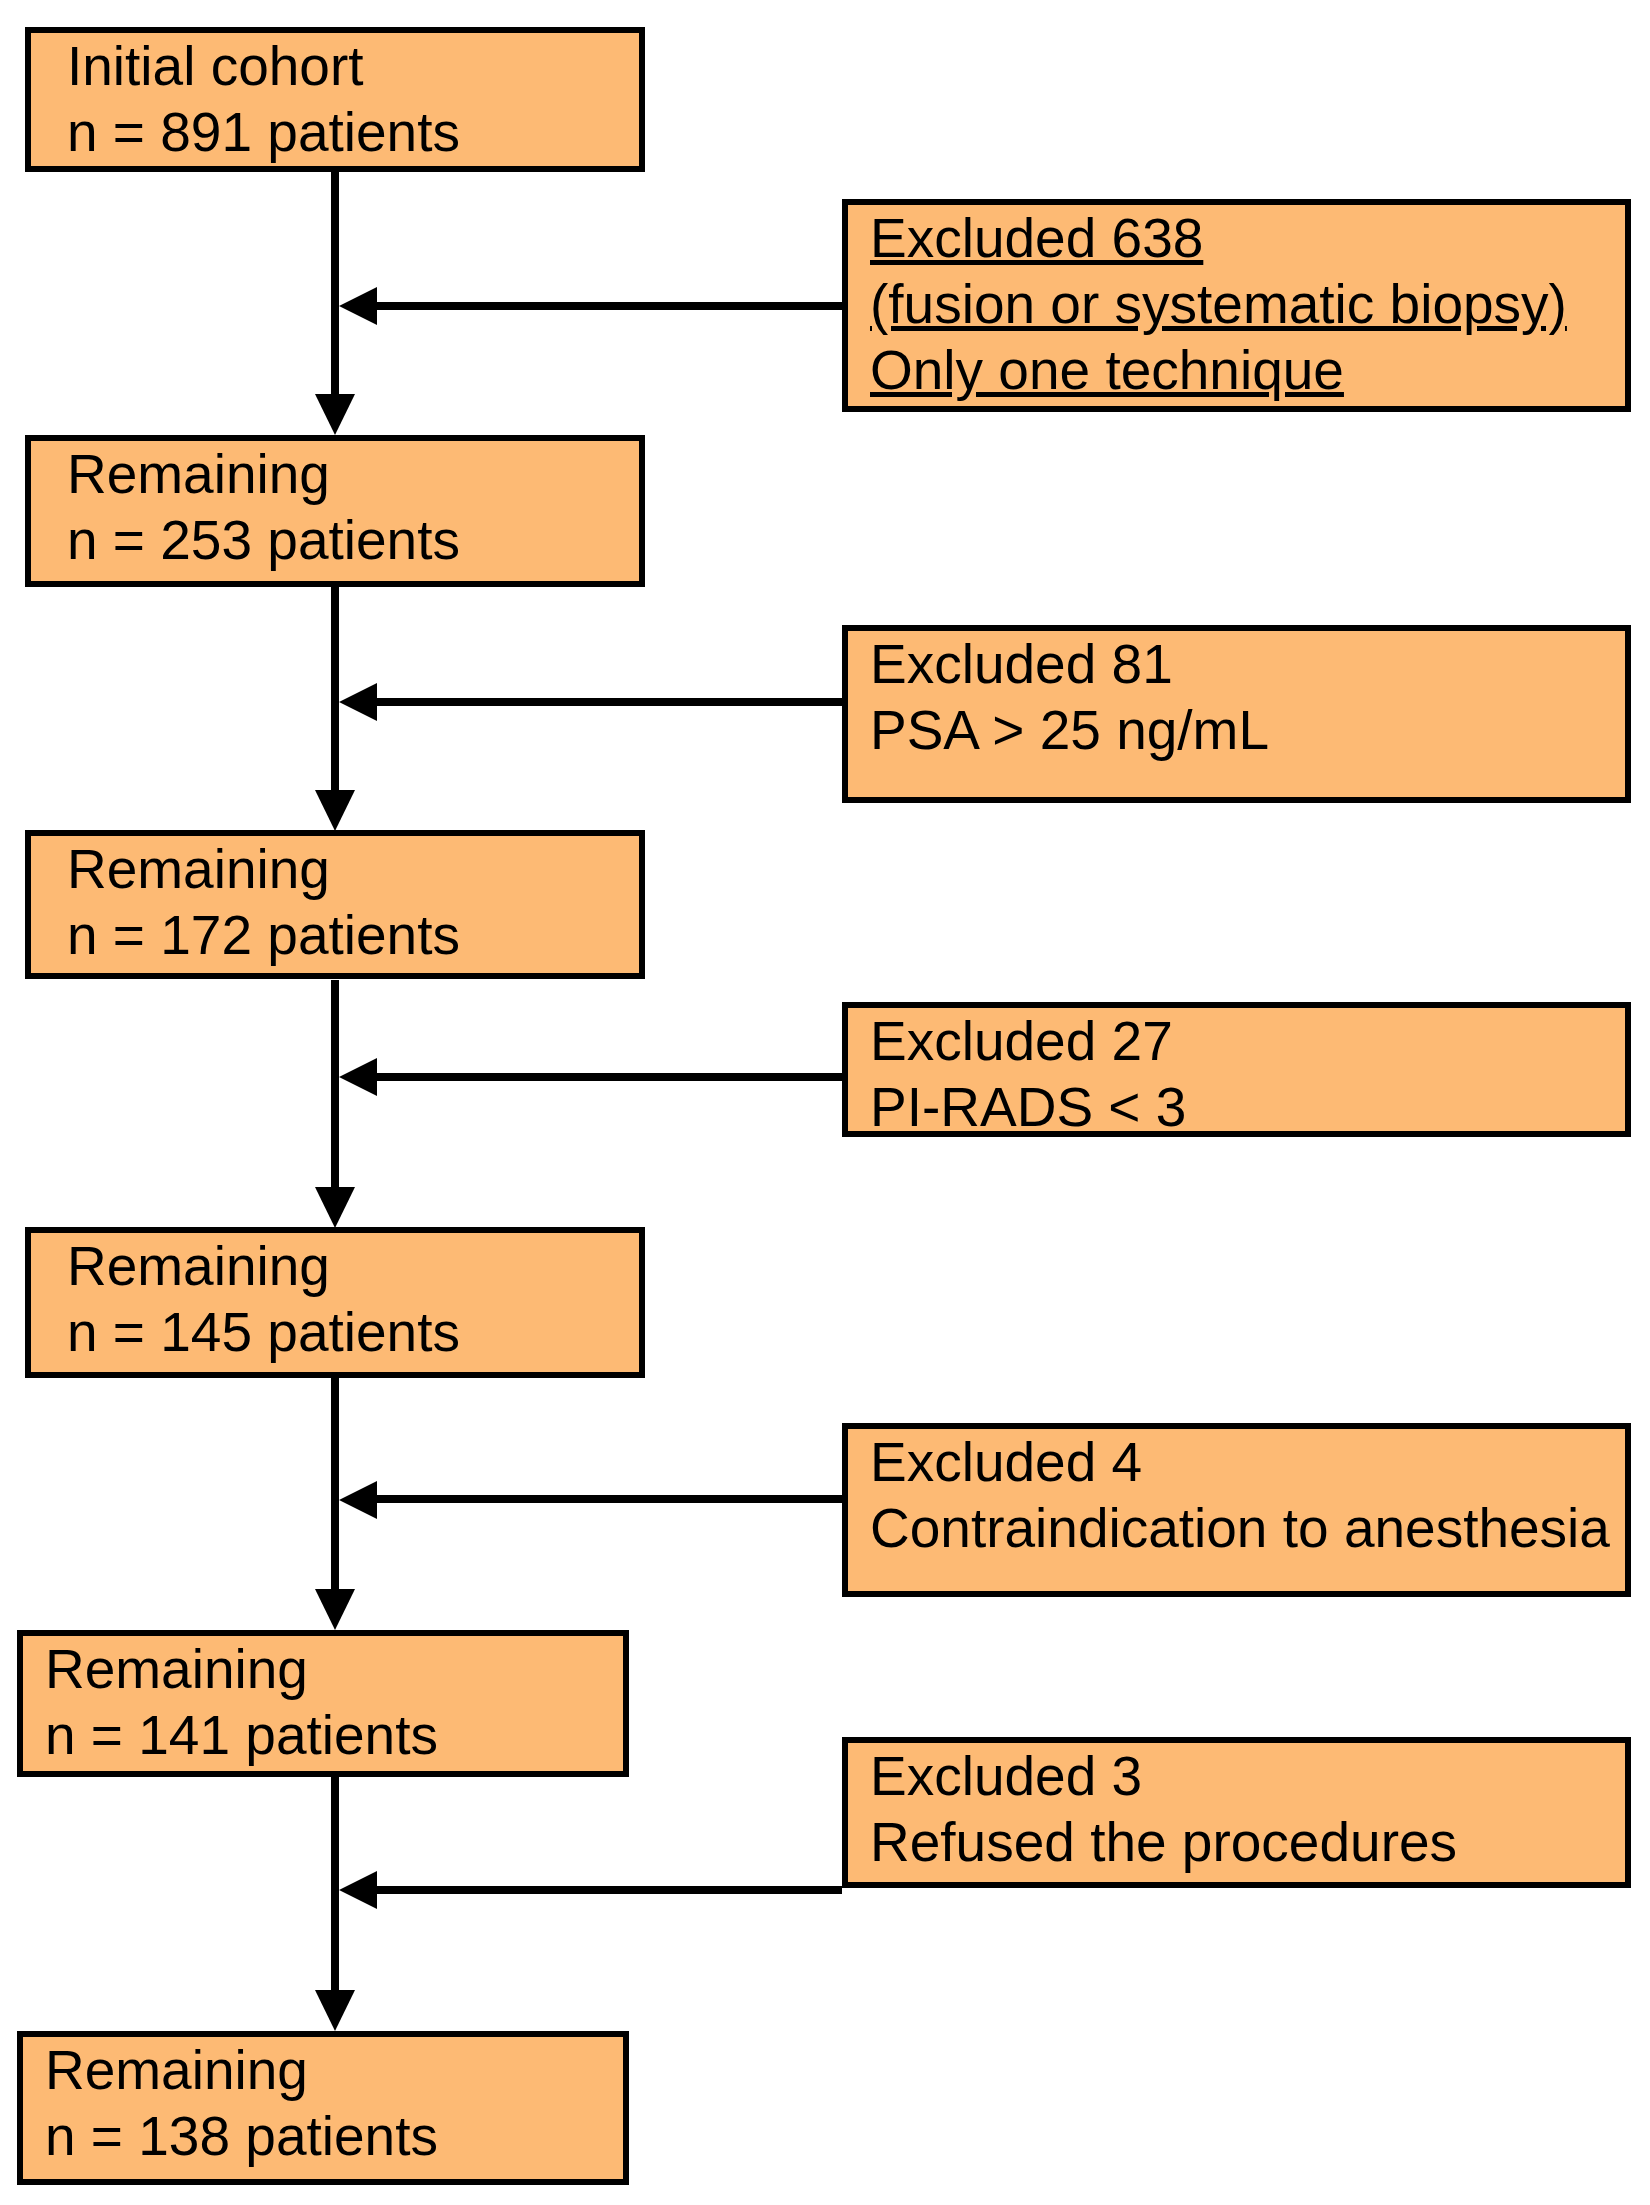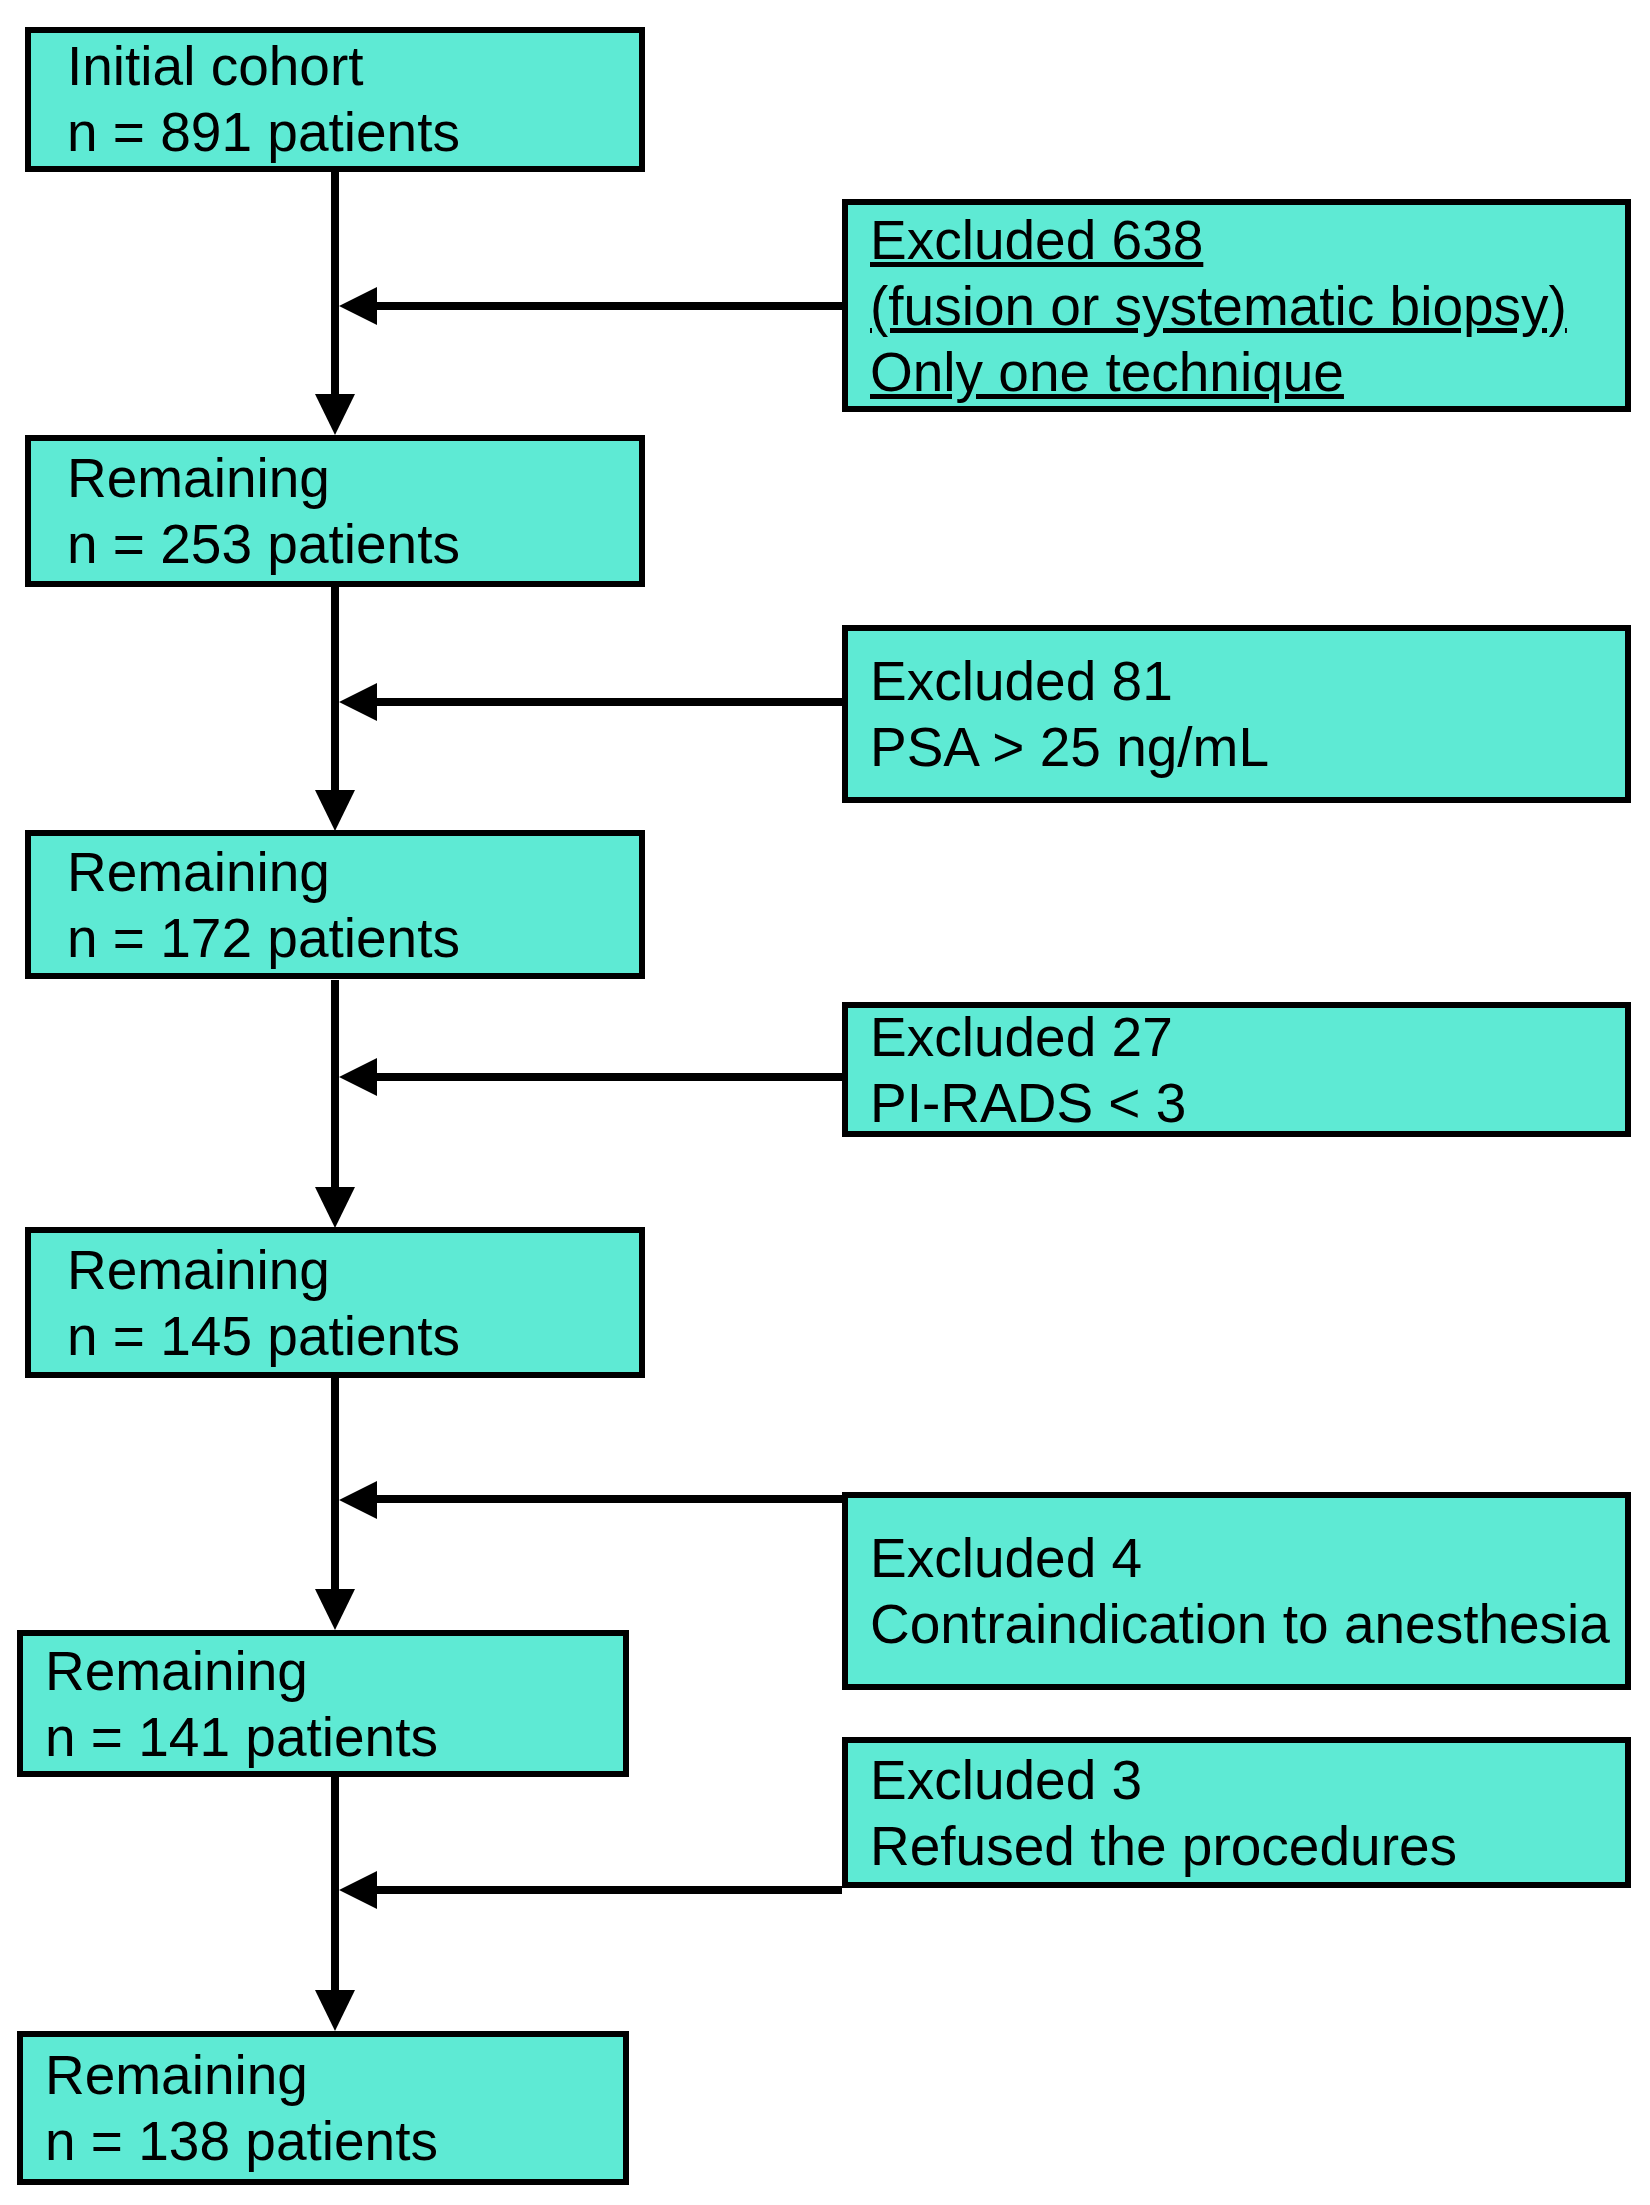--- a/index.html
+++ b/index.html
@@ -12,43 +12,43 @@
     width: 1650px;
     height: 2205px;
     background: #ffffff;
     font-family: "Liberation Sans", "DejaVu Sans", sans-serif;
     color: #000000;
   }
   .box {
     position: absolute;
     box-sizing: border-box;
     border: 6.3px solid #000000;
-    background: #5eead4;
+    background: #fdba74;
     display: flex;
     flex-direction: column;
-    justify-content: center;
+    justify-content: flex-start;
     font-size: 55px;
     line-height: 66px;
     white-space: nowrap;
   }
   .flow-box { left: 25px; width: 620px; padding-left: 36px; }
   .flow-box.shifted { left: 17px; width: 612px; padding-left: 22px; }
   .excl-box { left: 842px; width: 789px; padding-left: 22px; }
 
   .f1 { top: 26.6px;   height: 145px; }
   .f2 { top: 435px;  height: 152px; }
   .f3 { top: 830px; height: 149px; }
   .f4 { top: 1227px; height: 151px; }
   .f5 { top: 1630px; height: 147px; }
   .f6 { top: 2031px; height: 154px; }
 
   .e1 { top: 199px;  height: 213px; text-decoration: underline; }
   .e2 { top: 625px;  height: 178px; }
   .e3 { top: 1002px; height: 135px; }
-  .e4 { top: 1492px; height: 198px; }
+  .e4 { top: 1423px; height: 174px; }
   .e5 { top: 1737px; height: 151px; }
 
   .vshaft {
     position: absolute;
     left: 331px;
     width: 7.8px;
     background: #000000;
   }
   .head-down {
     position: absolute;

